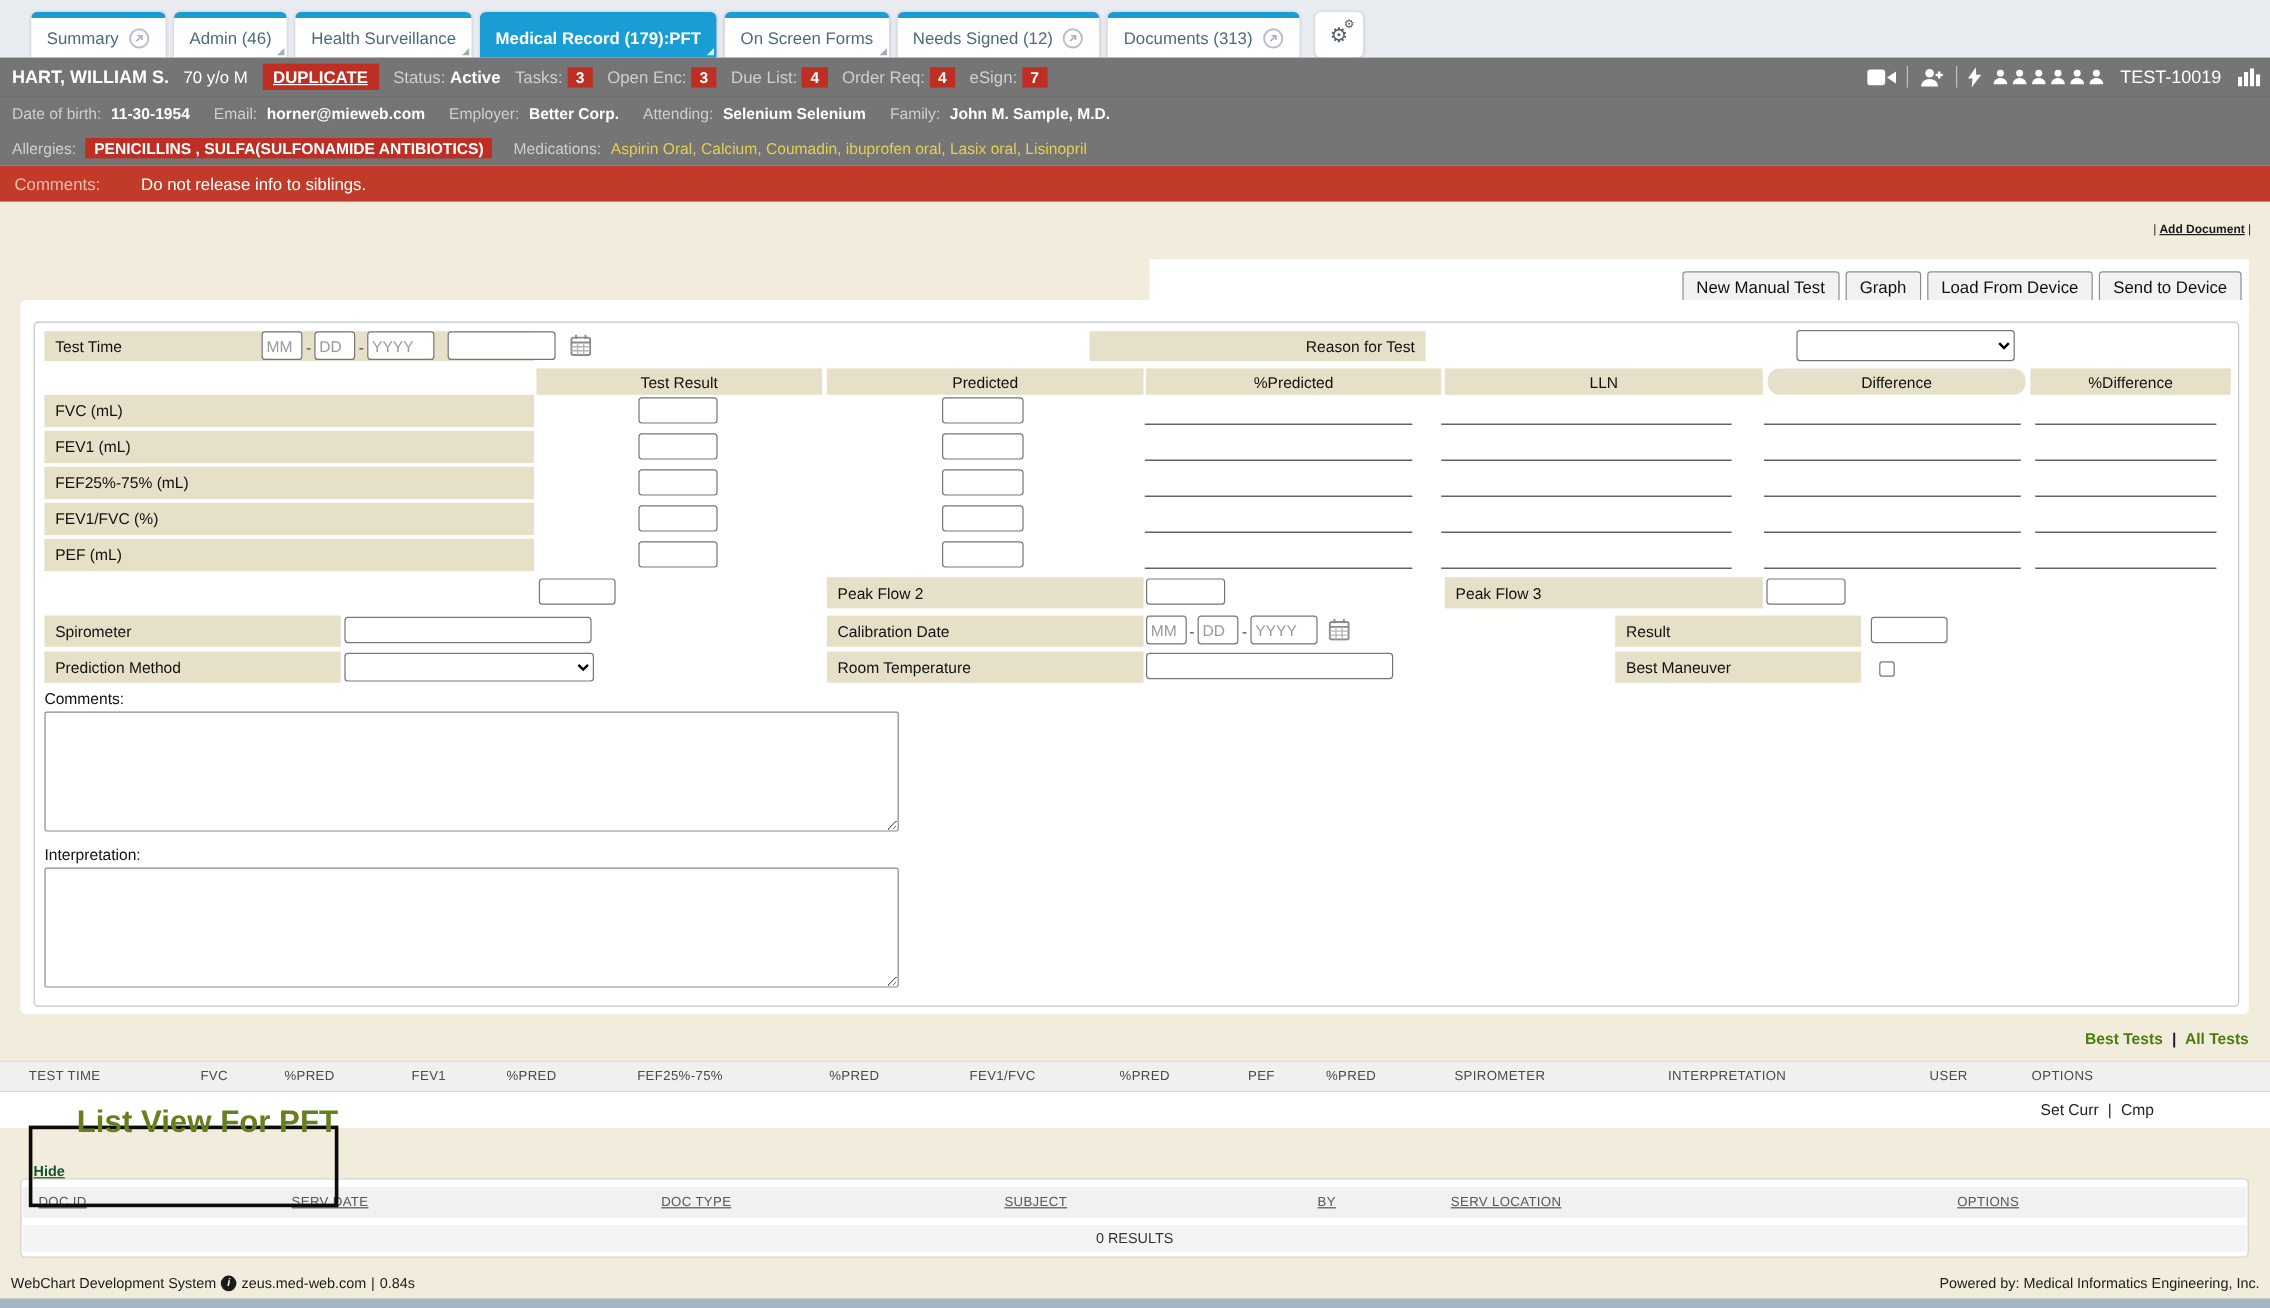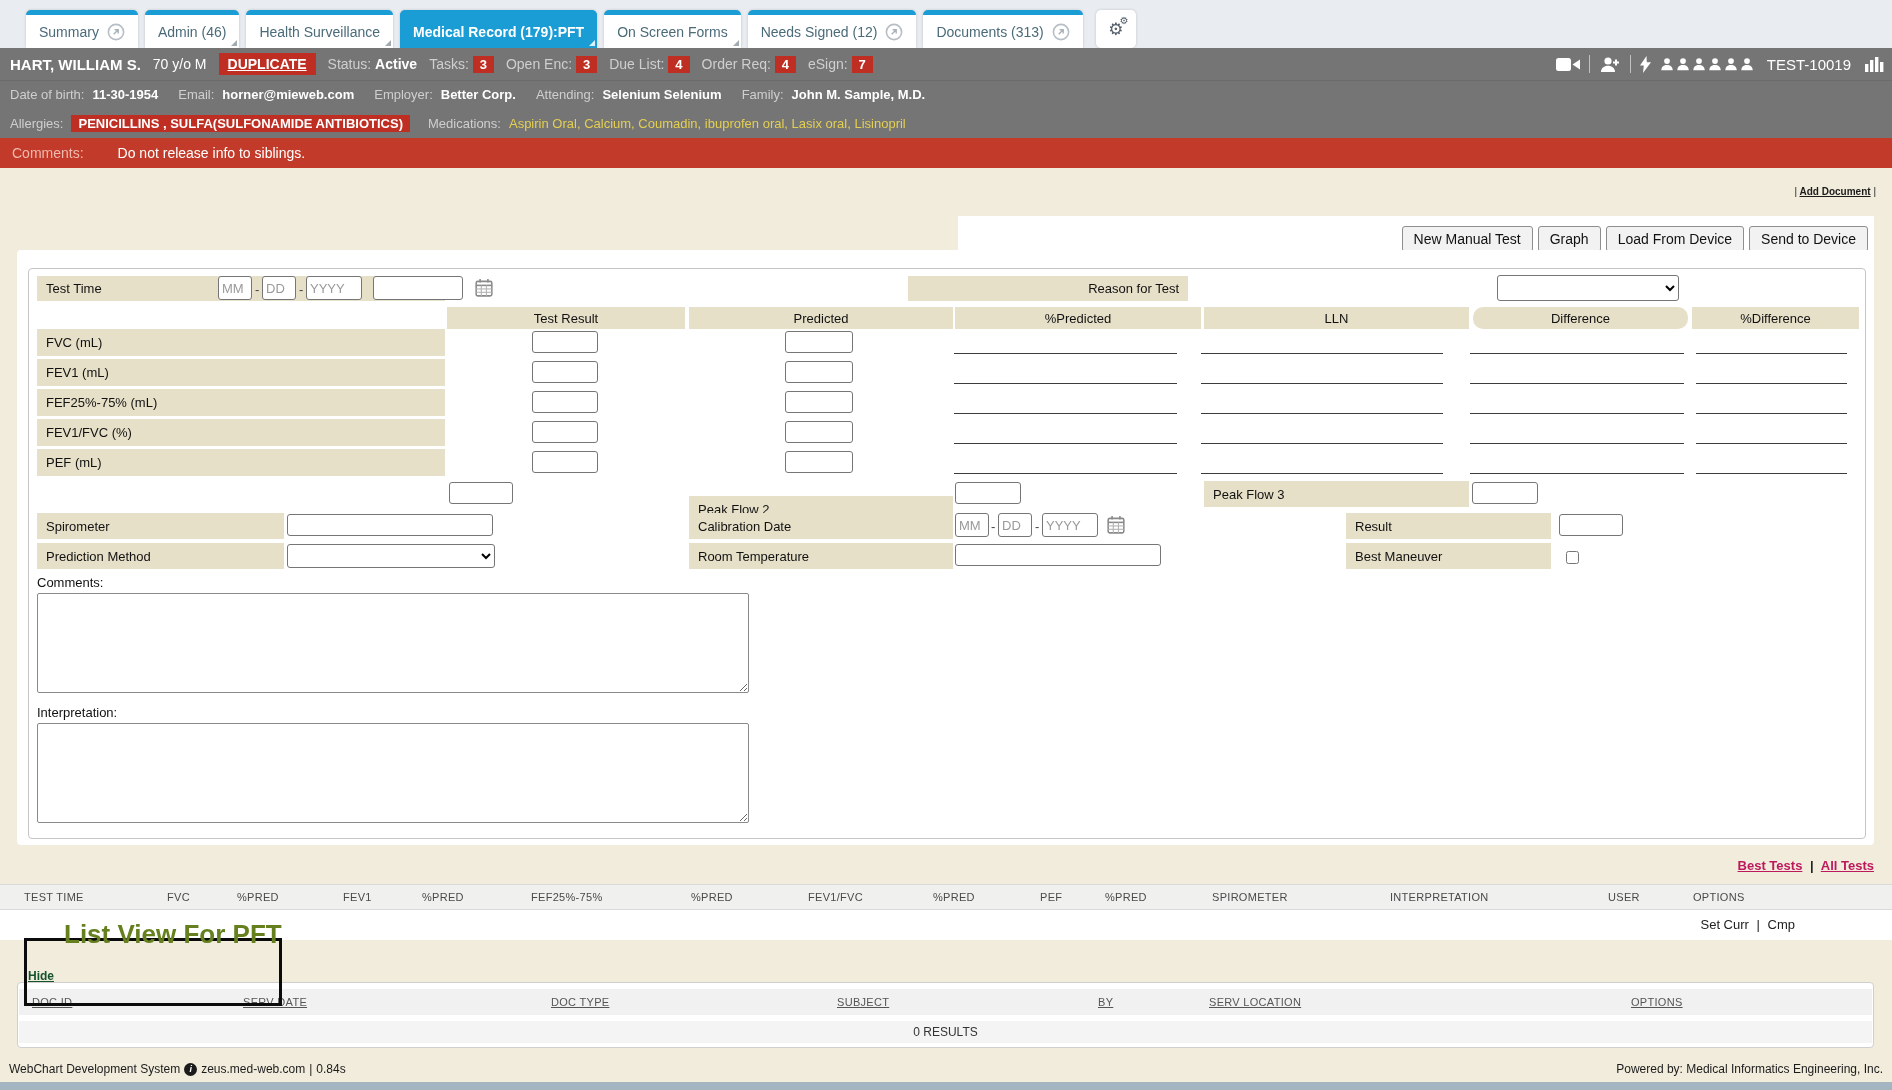--- a/index.html
+++ b/index.html
@@ -78,21 +78,21 @@
   .vline{position:absolute;height:1px;background:#3c3c3c;}
   .fsel{position:absolute;height:26px;border:1px solid #767676;border-radius:3px;
     background:#fff;font-family:inherit;font-size:13px;}
   .flbl{position:absolute;font-size:13px;color:#111;}
   .fta{position:absolute;border:1px solid #8a8a8a;border-radius:2px;resize:vertical;
     font-family:inherit;font-size:13px;}
   .calbtn{position:absolute;cursor:pointer;display:inline-flex;}
 
   
   .besttests{position:absolute;right:18px;top:858px;font-size:13px;font-weight:bold;color:#222;}
-  .besttests a{color:#be185d;text-decoration:underline;cursor:pointer;}
+  .besttests a{color:#4d7c0f;cursor:pointer;}
   .reshdr{position:absolute;left:0;top:884px;width:1892px;height:26px;background:#f0f0ef;
     border-top:1px solid #dadada;border-bottom:1px solid #dadada;}
   .reshdr span{position:absolute;top:6px;font-size:11px;color:#4a4a4a;letter-spacing:.3px;}
   .resbody{position:absolute;left:0;top:910px;width:1892px;height:30px;background:#fff;}
   .setcurr{position:absolute;right:97px;top:7px;font-size:13px;color:#222;}
   .setcurr a{color:#222;text-decoration:none;cursor:pointer;}
 
   
   .blackbox{position:absolute;left:24px;top:938px;width:258px;height:68px;
     border:3px solid #0b0b0b;z-index:6;}
@@ -345,21 +345,21 @@
 
     <div class="cell" style="left:8px;top:180px;width:408px;height:27px;">PEF (mL)</div>
     <input class="fi" style="left: 503px; top: 182px; width: 66px;">
     <input class="fi" style="left: 756px; top: 182px; width: 68px;">
     <div class="vline" style="left:925px;top:204px;width:223px;"></div>
     <div class="vline" style="left:1172px;top:204px;width:242px;"></div>
     <div class="vline" style="left:1441px;top:204px;width:214px;"></div>
     <div class="vline" style="left:1667px;top:204px;width:151px;"></div>
 
     <input class="fi" style="left: 420px; top: 213px; width: 64px;">
-    <div class="cell" style="left:660px;top:212px;width:264px;height:26px;margin-top:15px;">Peak Flow 2</div>
+    <div class="cell" style="left:660px;top:212px;width:264px;height:26px;">Peak Flow 2</div>
     <input class="fi" style="left: 926px; top: 213px; width: 66px;">
     <div class="cell" style="left:1175px;top:212px;width:265px;height:26px;">Peak Flow 3</div>
     <input class="fi" style="left: 1443px; top: 213px; width: 66px;">
 
     <div class="cell" style="left:8px;top:244px;width:247px;height:26px;">Spirometer</div>
     <input class="fi" style="left: 258px; top: 245px; width: 206px;">
     <div class="cell" style="left:660px;top:244px;width:264px;height:26px;">Calibration Date</div>
     <input class="di" style="left: 926px; top: 244px; width: 34px;" placeholder="MM">
     <span class="dsep" style="left:962px;top:250px;">-</span>
     <input class="di" style="left: 969px; top: 244px; width: 34px;" placeholder="DD">

